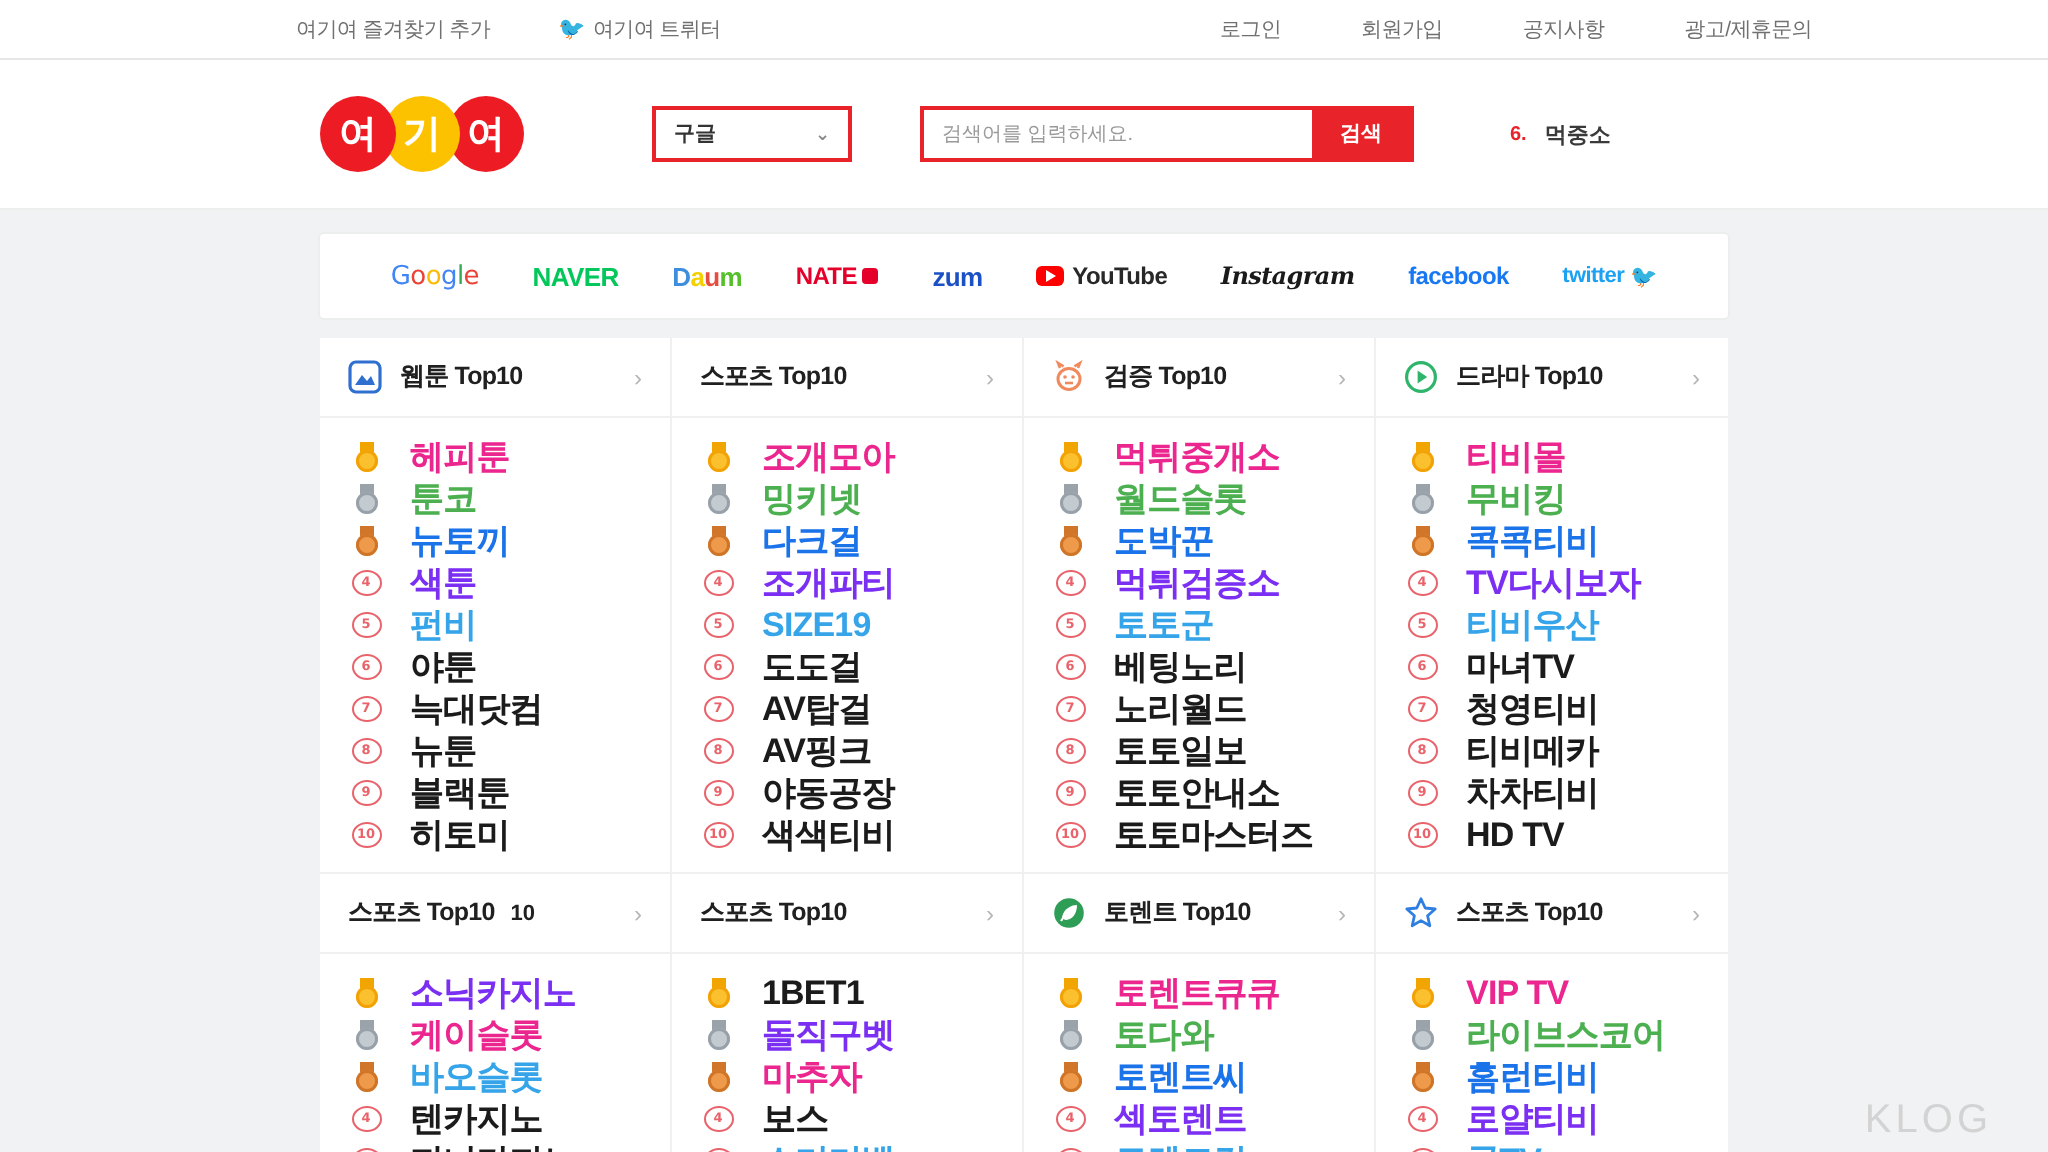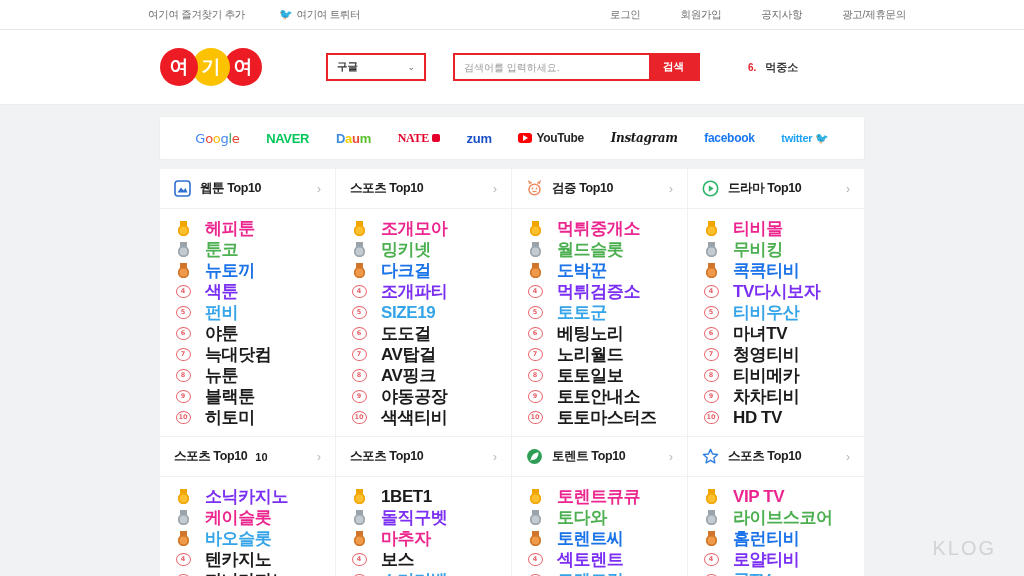--- a/index.html
+++ b/index.html
@@ -46,21 +46,21 @@
 
   .searchwrap { display: flex; align-items: center; margin-left: 70px; }
   .engine-select {
     width: 100px; height: 28px; border: 2px solid #e8232a;
     background: #fff; display: flex; align-items: center;
     justify-content: space-between; padding: 0 9px;
     font-size: 10.5px; font-weight: 700; color: #333;
   }
   .engine-select .caret { color: #888; font-size: 9px; }
   .searchfield {
-    display: flex; align-items: center; margin-left: 27px;
+    display: flex; align-items: center; margin-left: 34px;
     border: 2px solid #e8232a; height: 28px; background: #fff;
   }
   .search-input {
     width: 194px; height: 24px; border: none; outline: none;
     padding-left: 9px; font-size: 10px; color: #333;
     font-family: "Liberation Sans", sans-serif;
   }
   .search-input::placeholder { color: #9a9a9a; }
   .search-btn {
     background: #e8232a; color: #fff; border: none;
@@ -85,21 +85,21 @@
   }
   .plogo { font-size: 12px; font-weight: 700; letter-spacing: -0.3px; white-space: nowrap; }
   .p-google span:nth-child(1){color:#4285F4}.p-google span:nth-child(2){color:#EA4335}
   .p-google span:nth-child(3){color:#FBBC05}.p-google span:nth-child(4){color:#4285F4}
   .p-google span:nth-child(5){color:#34A853}.p-google span:nth-child(6){color:#EA4335}
   .p-google { font-size: 13px; font-weight: 400; font-family: "DejaVu Sans", sans-serif; }
   .p-naver { color: #03c75a; font-size: 13px; font-weight: 700; }
   .p-daum span:nth-child(1){color:#3e8ede}.p-daum span:nth-child(2){color:#f5d000}
   .p-daum span:nth-child(3){color:#e84c3d}.p-daum span:nth-child(4){color:#56c02b}
   .p-daum { font-size: 13px; font-weight: 700; }
-  .p-nate { color: #e4002b; font-size: 12px; font-weight: 700; display:flex; align-items:center; gap:3px;font-family:Liberation Serif, serif;}
+  .p-nate { color: #e4002b; font-size: 12px; font-weight: 700; display:flex; align-items:center; gap:3px;}
   .nate-dot { width: 8px; height: 8px; background: #e4002b; border-radius: 2px; display:inline-block;}
   .p-zum { color: #1b51c4; font-size: 13px; font-weight: 700; }
   .p-youtube { display: flex; align-items: center; gap: 4px; }
   .yt-box { width: 14px; height: 10px; background: #ff0000; border-radius: 3px;
             display:flex; align-items:center; justify-content:center; }
   .yt-tri { width:0;height:0;border-left:5px solid #fff;border-top:3px solid transparent;border-bottom:3px solid transparent;margin-left:1px;}
   .yt-text { color: #282828; font-size: 12px; font-weight: 700; }
   .p-insta { color: #1a1a1a; font-size: 12px; font-style: italic; font-family: "DejaVu Serif", serif; }
   .p-fb { color: #1877f2; font-size: 12px; font-weight: 700; }
   .p-twitter { color: #1da1f2; font-size: 11px; font-weight: 700; display:flex; align-items:center; gap:3px;}
@@ -134,21 +134,21 @@
     width: 15px; height: 13px; border-radius: 50%;
     border: 1.2px solid #e8636b; color: #e8636b;
     font-size: 6.5px; font-weight: 700; line-height: 11px;
     text-align: center; font-family: "DejaVu Sans", sans-serif;
   }
   .item-name { font-size: 17px; font-weight: 700; letter-spacing: -0.4px; margin-left: 13px; }
   .c-pink { color: #ec268f; } .c-green { color: #4caf50; } .c-blue { color: #1a73e8; }
   .c-purple { color: #7b2ff2; } .c-sky { color: #35a4e8; } .c-dark { color: #1b1b1b; }
 
   .watermark {
-    position: absolute; right: 28px; bottom: 16px;
+    position: absolute; right: 28px; bottom: 4px;
     font-size: 20px; color: #d3d3d3; letter-spacing: 2px;
     font-family: "Liberation Sans", sans-serif;
   }
 </style>
 </head>
 <body>
 
 <div id="page">
 
   <div class="topbar">

